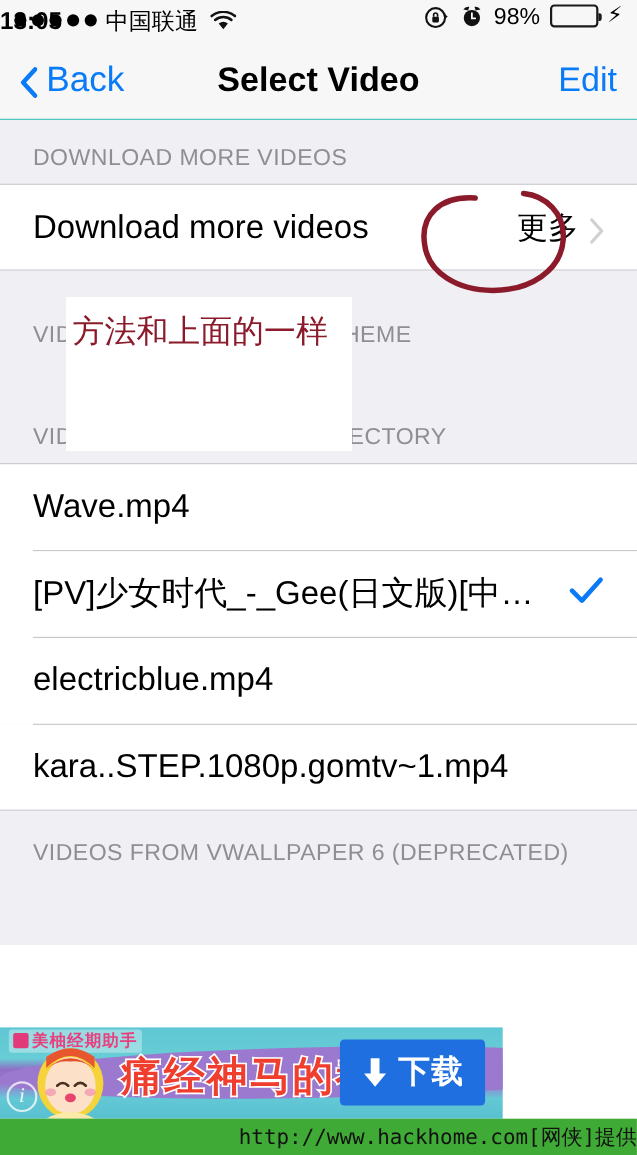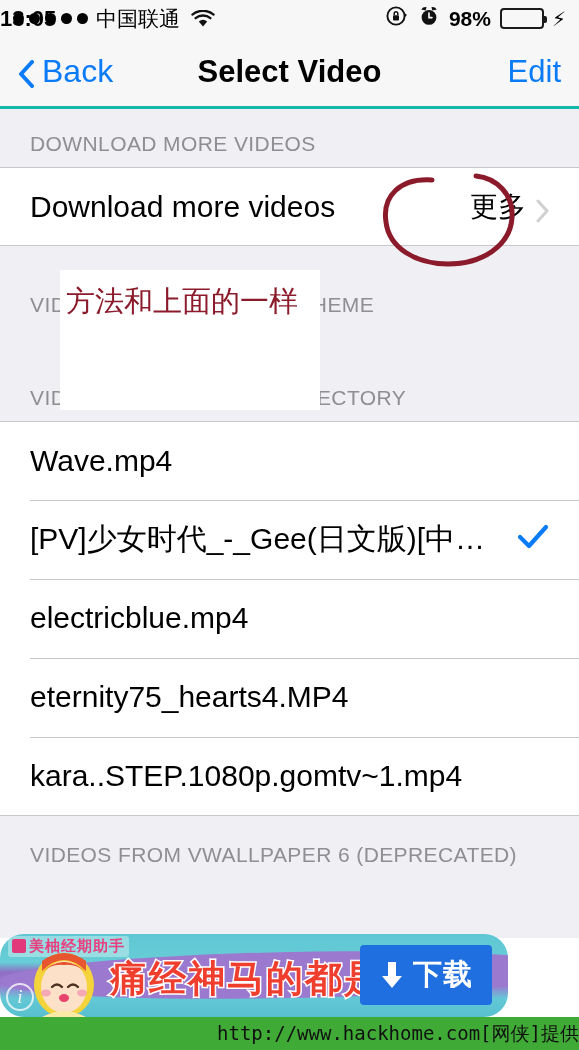--- a/index.html
+++ b/index.html
@@ -23,36 +23,36 @@
   .dots { display:flex; gap:5px; align-items:center; }
   .dot { width:11px; height:11px; border-radius:50%; background:#000; display:block; }
   .carrier { font-size:21px; letter-spacing:0px; }
   .wifi { width:24px; height:17px; position:relative; display:inline-block; margin-left:3px; }
   .wifi svg { display:block; }
   .sb-center {
     position:absolute; left:0; right:0; text-align:left;
     font-size:22px; font-weight:bold; letter-spacing:0px;
   }
   .sb-right {
-    margin-left:auto; display:flex; align-items:center; gap:9px;
-    position:relative; z-index:2;font-weight:bold;
+    margin-left:auto; display:flex; align-items:flex-start; gap:9px;
+    position:relative; z-index:2;
   }
   .batt-pct { font-size:21px; }
   .battery { width:44px; height:21px; border:2px solid #1a1a1a; border-radius:4px; padding:2px; position:relative; }
   .battery-fill { height:100%; background:#4cd662; border-radius:1px; }
   .battery:after {
     content:""; position:absolute; right:-5px; top:6px;
     width:3px; height:7px; background:#1a1a1a; border-radius:0 2px 2px 0;
   }
   .bolt { font-size:20px; line-height:1; margin-left:-1px; }
 
   
   .navbar {
     height:72px; background:#f7f7f7;
-    border-bottom:3px solid #14b8a6;
+    border-bottom:1px solid #14b8a6;
     display:flex; align-items:center; position:relative;
     padding:0 18px;
   }
   .nav-back { display:flex; align-items:center; color:#0a7bf7; font-size:32px; cursor:pointer; }
   .chev-back {
     width:16px; height:26px; margin-right:8px; position:relative; display:inline-block;
   }
   .nav-title {
     position:absolute; left:0; right:0; text-align:center;
     font-size:31px; font-weight:bold; color:#000;
@@ -95,24 +95,23 @@
     background:#ffffff; z-index:25;
   }
   .anno-text {
     position:absolute; left:62px; top:278px; width:258px;
     color:#8b1a2b; font-size:29px; z-index:26;
     padding:4px 16px 0 4px;
   }
 
   
   .ad {
-    position:absolute; left:0; bottom:33px; width:508px; height:83px;
+    position:absolute; left:0; bottom:33px; width:457px; height:83px;
     overflow:hidden;
     background:linear-gradient(180deg,#5fc7d4 0%,#67cdd6 34%,#8e6fc4 46%,#9b7ad0 62%,#63c8d6 78%,#57c0cf 100%);
-    border-radius:24px;
   }
   .ad-wave {
     position:absolute; left:0; top:18px; width:579px; height:46px;
     background:#9b79cf;
     border-radius:50% / 22px;
     transform:rotate(-1.2deg);
   }
   .ad-girl {
     position:absolute; left:26px; bottom:-6px; width:76px; height:78px;
   }
@@ -248,23 +247,20 @@
     <div class="cell">
       <span class="cell-label">[PV]少女时代_-_Gee(日文版)[中…</span>
       <span class="check">
         <svg width="32" height="26" viewBox="0 0 32 26">
           <path d="M3 13 L12 22 L29 3" stroke="#0a7bf7" stroke-width="4.2" fill="none" stroke-linecap="round" stroke-linejoin="round"></path>
         </svg>
       </span>
     </div>
     <div class="cell">
       <span class="cell-label">electricblue.mp4</span>
-    </div>
-    <div class="cell">
-      <span class="cell-label">eternity75_hearts4.MP4</span>
     </div>
     <div class="cell cell-bot-border">
       <span class="cell-label">kara..STEP.1080p.gomtv~1.mp4</span>
     </div>
 
     <div class="section-header" style="padding-top:26px;">VIDEOS FROM VWALLPAPER 6 (DEPRECATED)</div>
     <div style="height:60px;background:#efeff4;"></div>
   </div>
 
   <svg class="anno-circle" viewBox="0 0 140 100">

